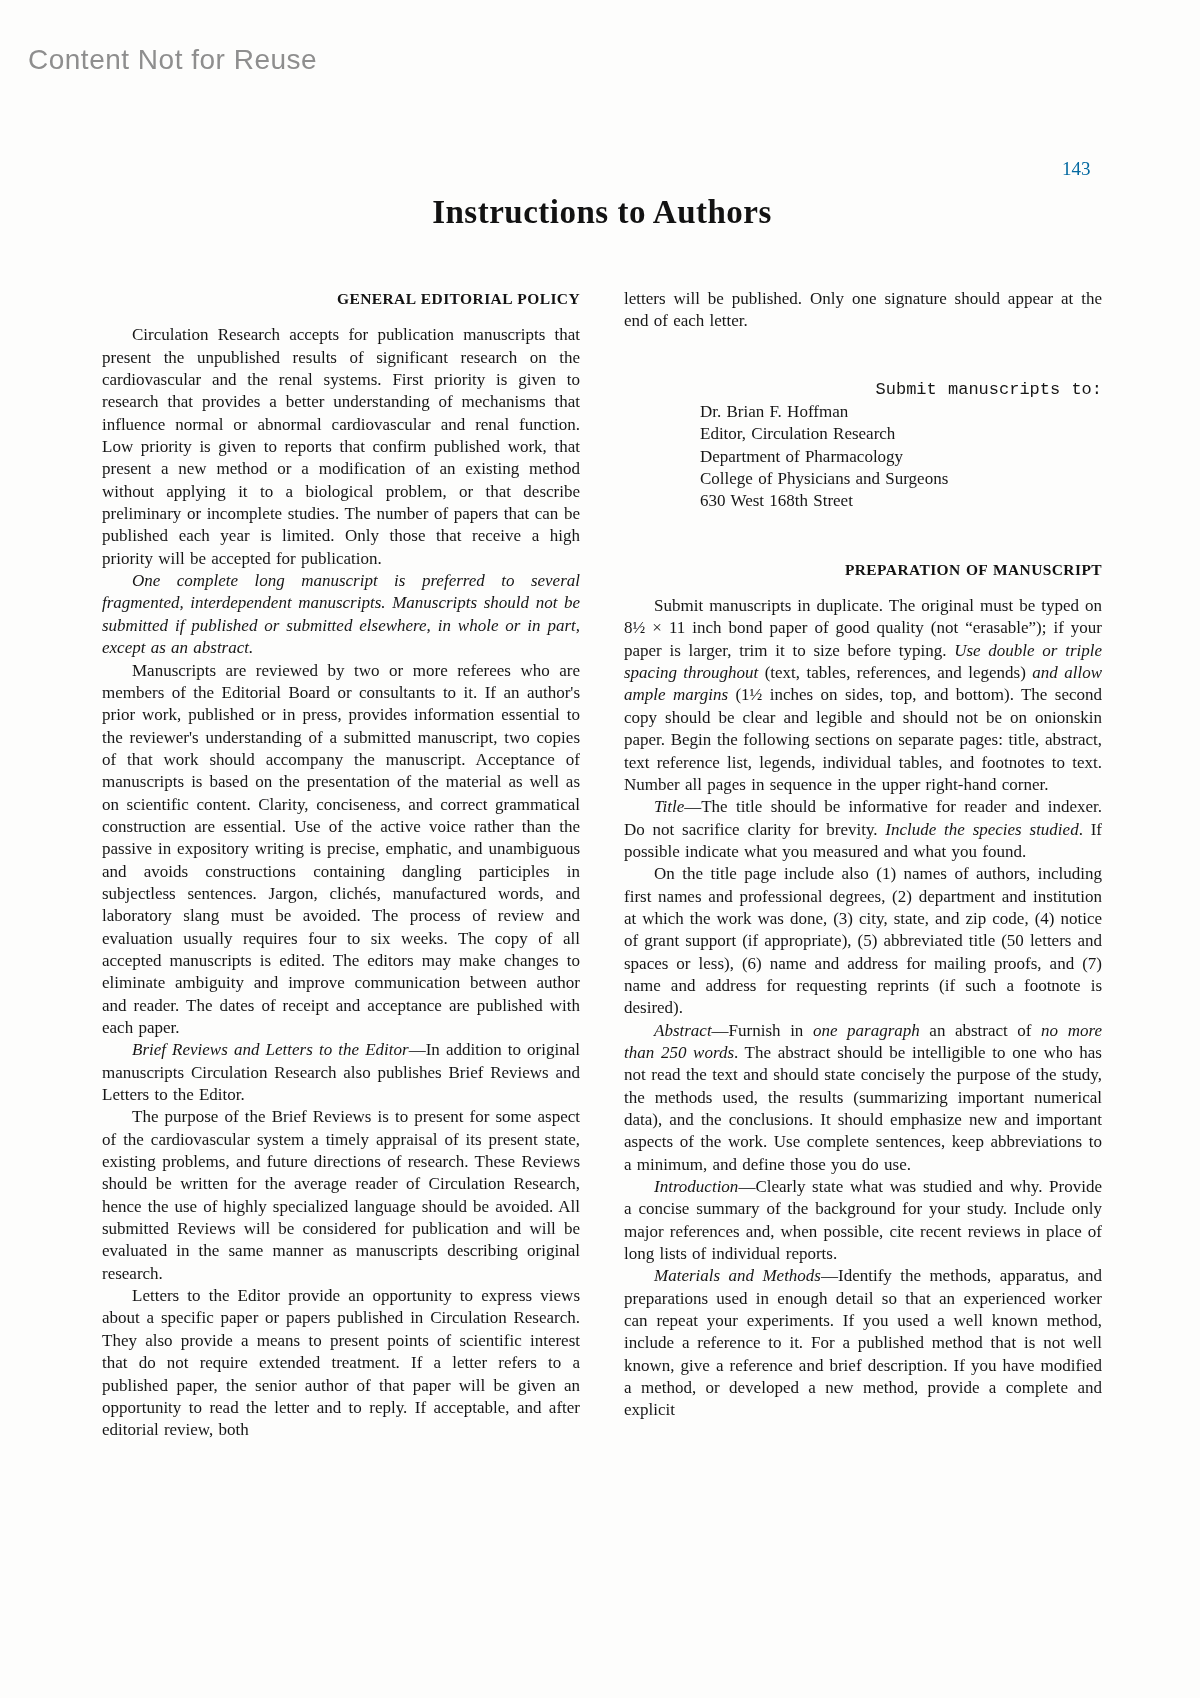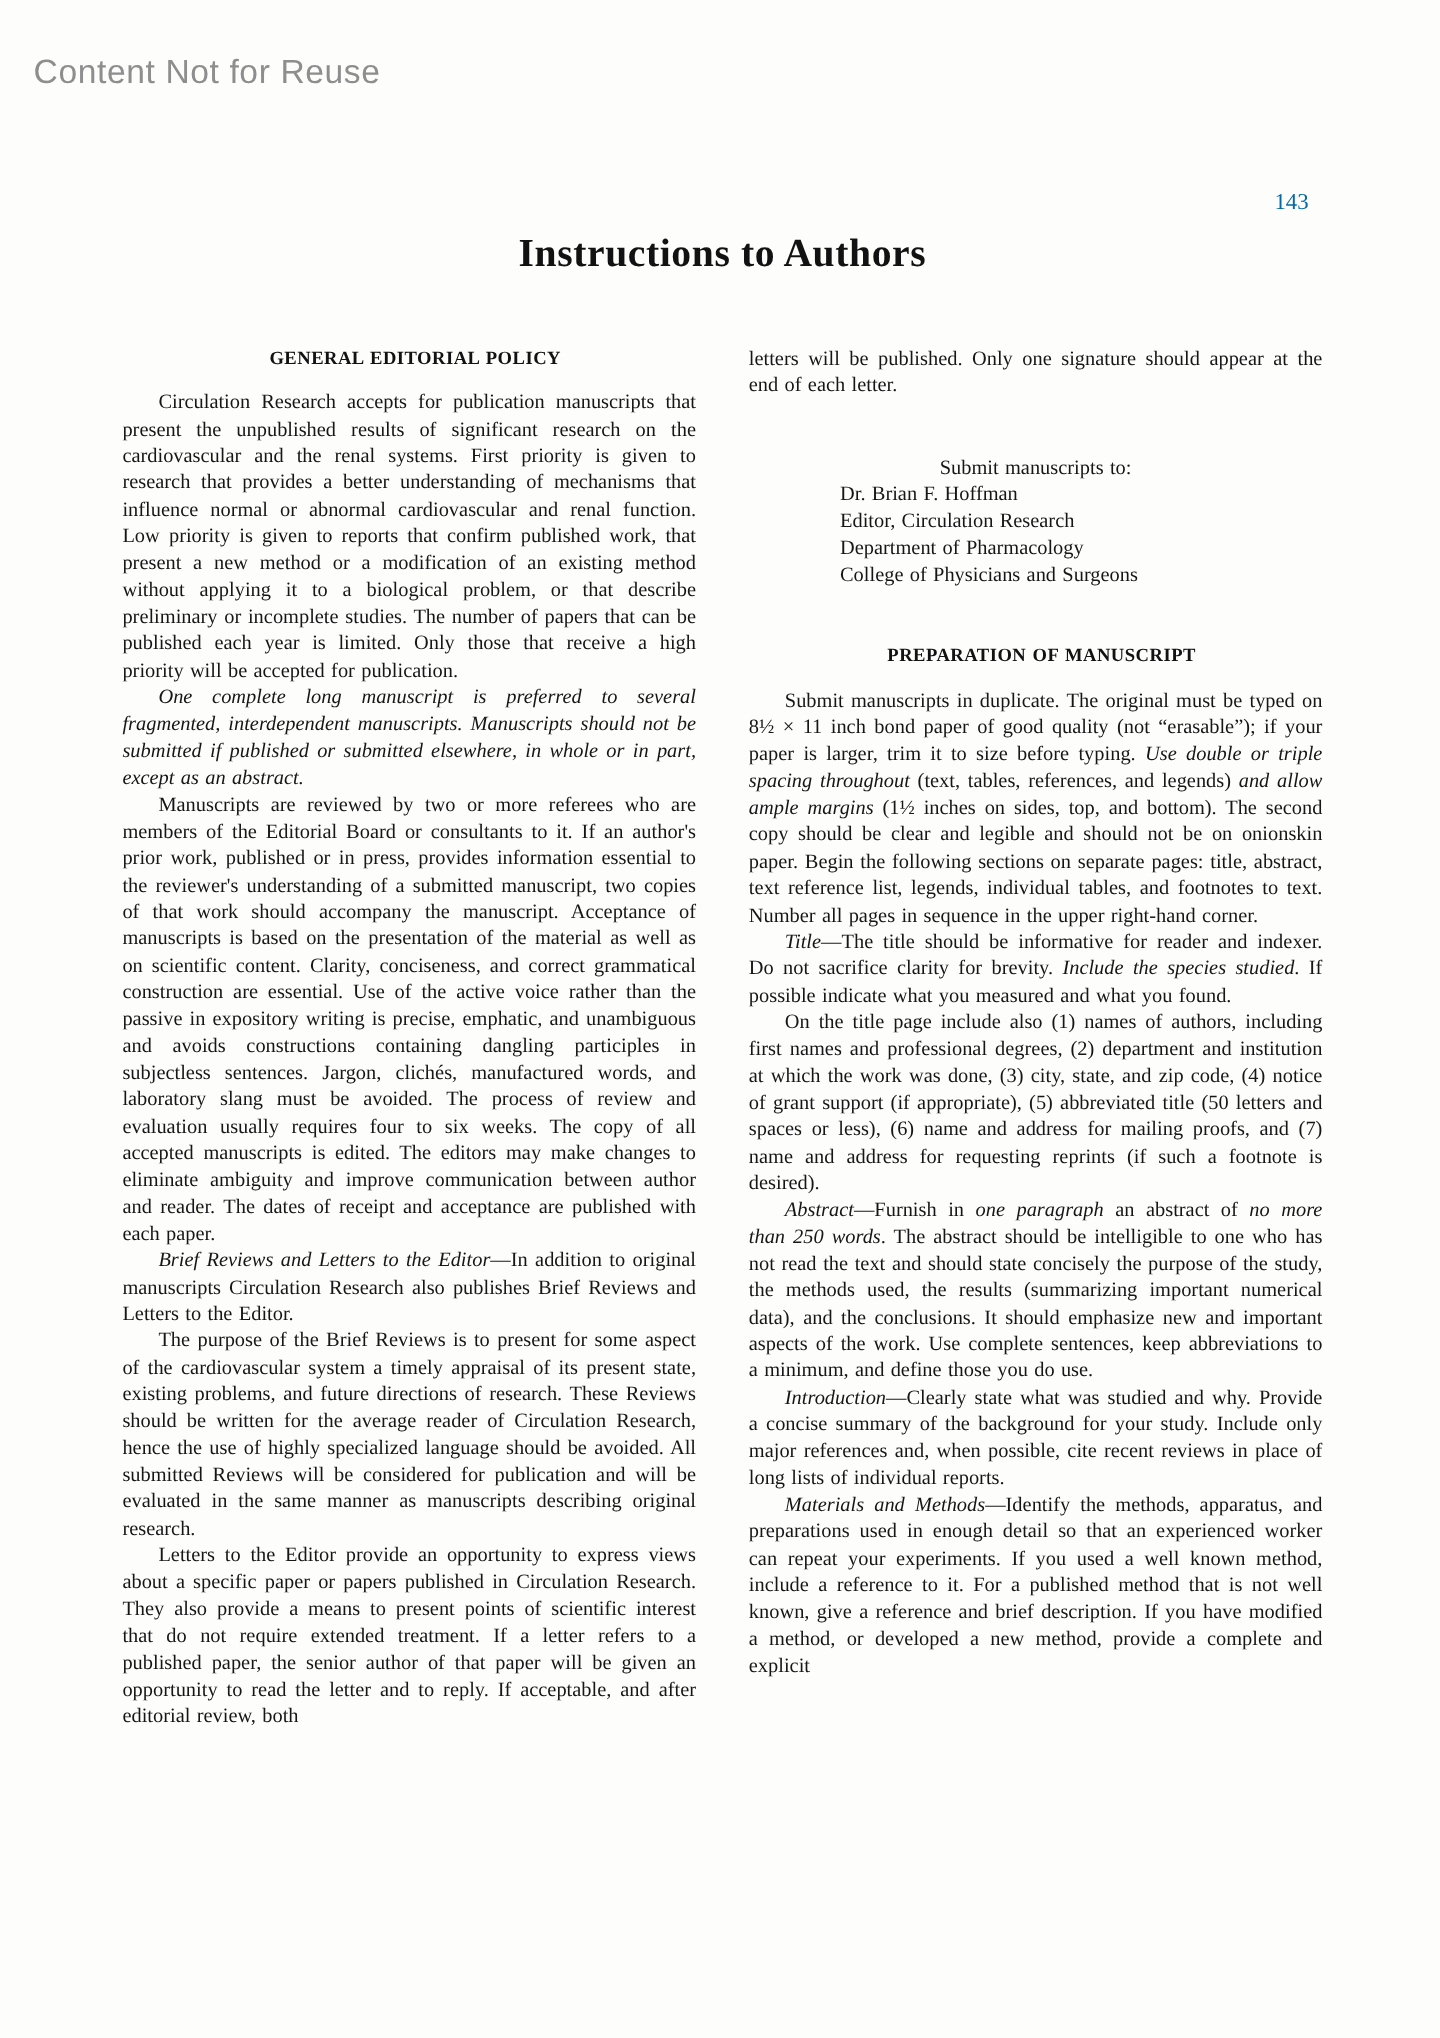--- a/index.html
+++ b/index.html
@@ -32,26 +32,26 @@
   }
   .col {
     width: 478px;
     font-size: 17px; line-height: 22.35px;
     text-align: justify;
     word-spacing: 1px;
   }
   .sec-heading {
     font-size: 15.5px; font-weight: bold; letter-spacing: 0.4px;
     margin: 0 0 14px 10px; color: #121212;
-    text-align: center; white-space: nowrap;
+    text-align: right; white-space: nowrap;
   }
   .col p { margin: 0; }
   .col p.ind { text-indent: 30px; }
   .it { font-style: italic; }
-  .submit-line { margin-top: 46px !important; text-align: center; }
+  .submit-line { margin-top: 46px !important; text-align: right; font-family: Liberation Mono, monospace; }
   .address-block { padding-left: 76px; text-align: left; }
   .sec-heading.second { margin-top: 46px; }
 </style>
 </head>
 <body>
 
 <div class="watermark">Content Not for Reuse</div>
 <div class="page-number">143</div>
 <h1 class="doc-title">Instructions to Authors</h1>
 
@@ -68,20 +68,21 @@
   </div>
 
   <div class="col">
     <p>letters will be published. Only one signature should appear at the end of each letter.</p>
     <p class="submit-line">Submit manuscripts to:</p>
     <div class="address-block">
       <div>Dr. Brian F. Hoffman</div>
       <div>Editor, Circulation Research</div>
       <div>Department of Pharmacology</div>
       <div>College of Physicians and Surgeons</div>
+      <div>630 West 168th Street</div>
     </div>
     <h2 class="sec-heading second">PREPARATION OF MANUSCRIPT</h2>
     <p class="ind"><span>Submit manuscripts in duplicate. The original must be typed on 8½ × 11 inch bond paper of good quality (not “erasable”); if your paper is larger, trim it to size before typing. </span><span class="it">Use double or triple spacing throughout </span><span>(text, tables, references, and legends) </span><span class="it">and allow ample margins </span><span>(1½ inches on sides, top, and bottom). The second copy should be clear and legible and should not be on onionskin paper. Begin the following sections on separate pages: title, abstract, text reference list, legends, individual tables, and footnotes to text. Number all pages in sequence in the upper right-hand corner.</span></p>
     <p class="ind"><span class="it">Title</span><span>—The title should be informative for reader and indexer. Do not sacrifice clarity for brevity. </span><span class="it">Include the species studied</span><span>. If possible indicate what you measured and what you found.</span></p>
     <p class="ind">On the title page include also (1) names of authors, including first names and professional degrees, (2) department and institution at which the work was done, (3) city, state, and zip code, (4) notice of grant support (if appropriate), (5) abbreviated title (50 letters and spaces or less), (6) name and address for mailing proofs, and (7) name and address for requesting reprints (if such a footnote is desired).</p>
     <p class="ind"><span class="it">Abstract</span><span>—Furnish in </span><span class="it">one paragraph</span><span> an abstract of </span><span class="it">no more than 250 words</span><span>. The abstract should be intelligible to one who has not read the text and should state concisely the purpose of the study, the methods used, the results (summarizing important numerical data), and the conclusions. It should emphasize new and important aspects of the work. Use complete sentences, keep abbreviations to a minimum, and define those you do use.</span></p>
     <p class="ind"><span class="it">Introduction</span><span>—Clearly state what was studied and why. Provide a concise summary of the background for your study. Include only major references and, when possible, cite recent reviews in place of long lists of individual reports.</span></p>
     <p class="ind"><span class="it">Materials and Methods</span><span>—Identify the methods, apparatus, and preparations used in enough detail so that an experienced worker can repeat your experiments. If you used a well known method, include a reference to it. For a published method that is not well known, give a reference and brief description. If you have modified a method, or developed a new method, provide a complete and explicit</span></p>
   </div>
 

